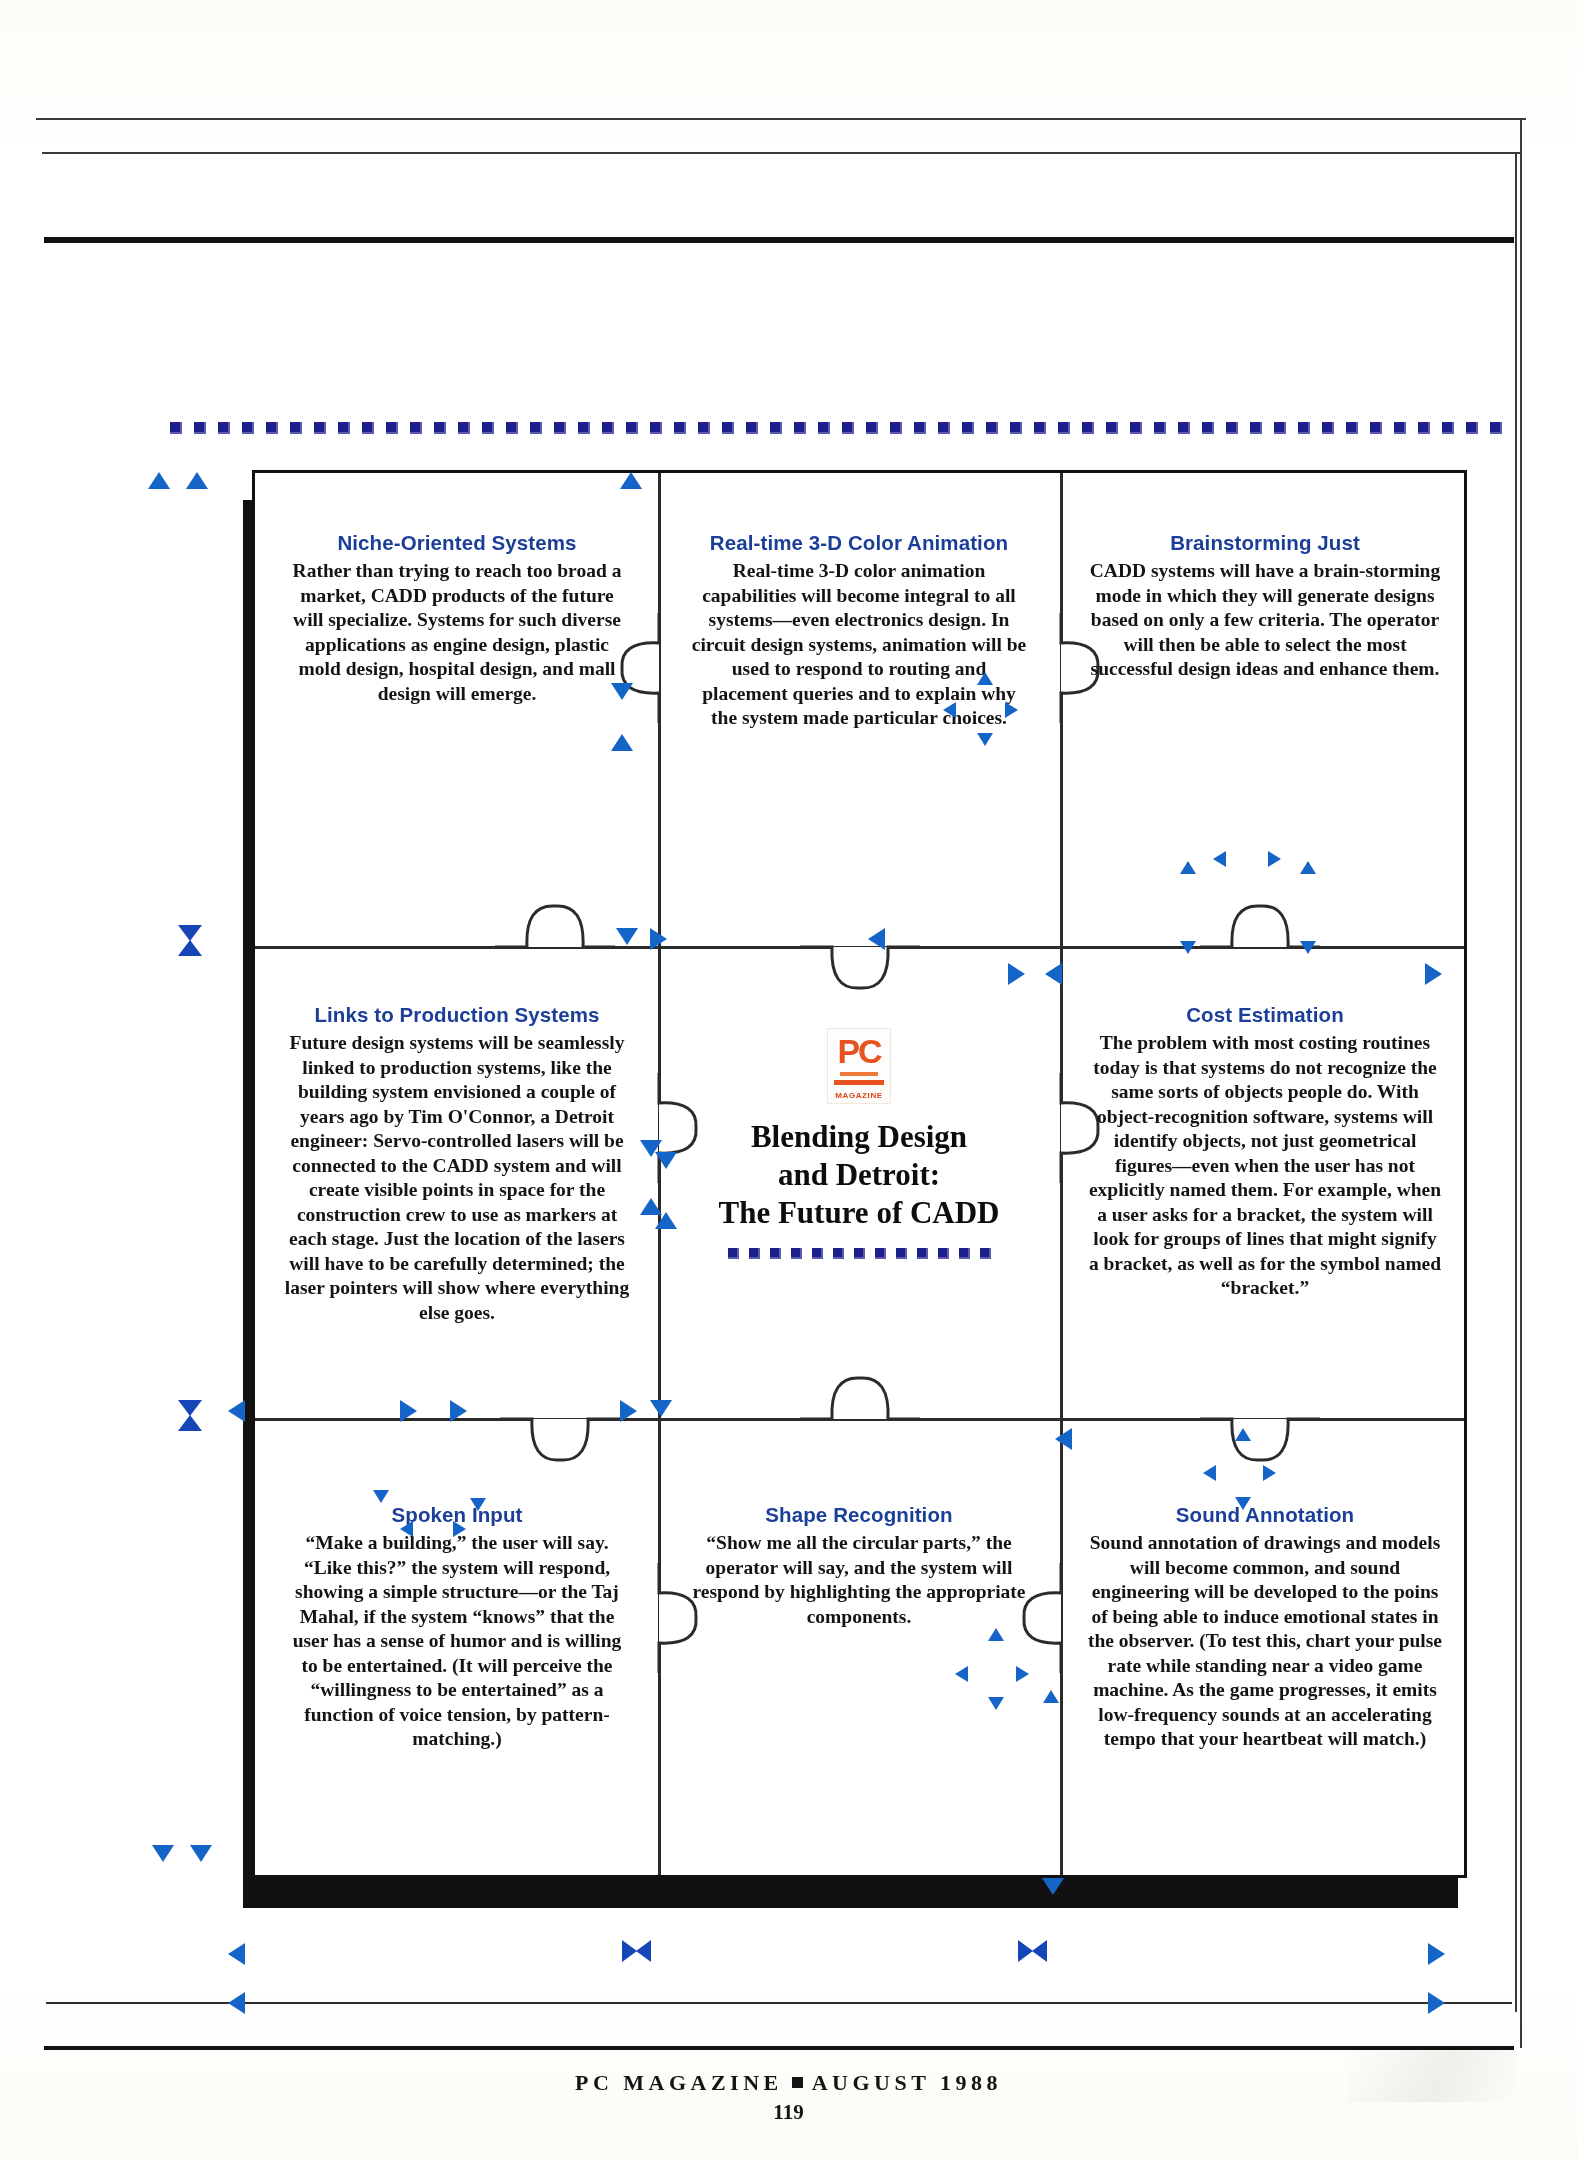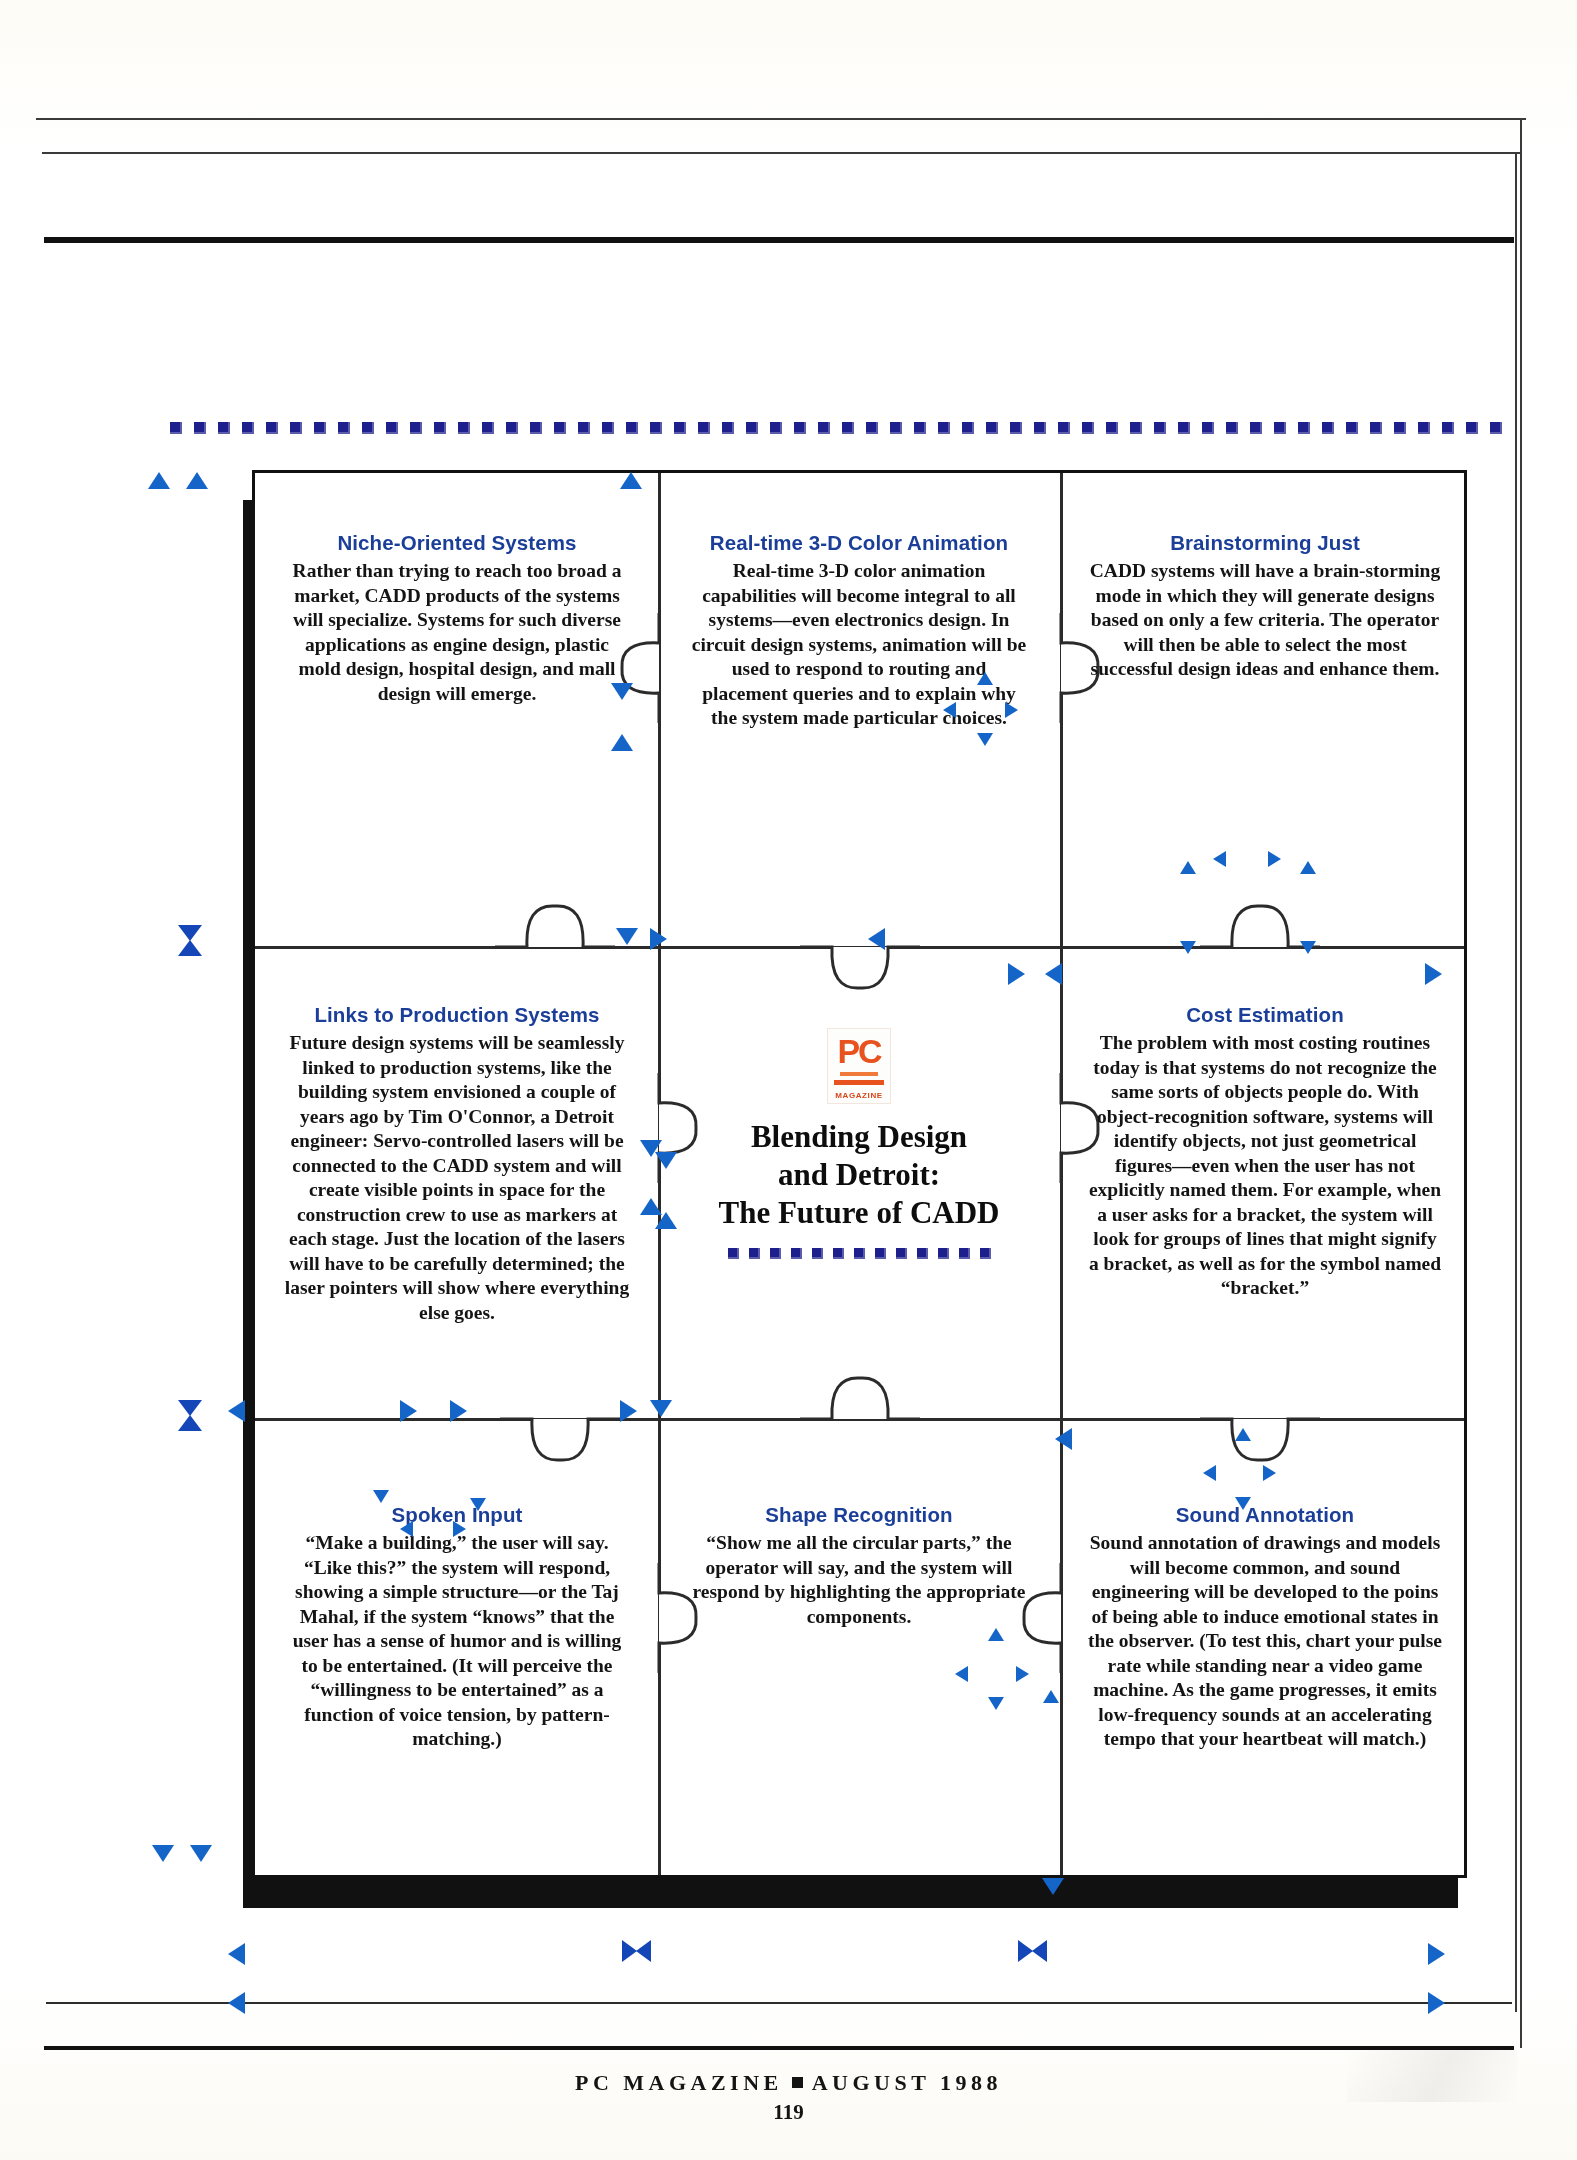--- a/index.html
+++ b/index.html
@@ -301,21 +301,21 @@
   </svg>
   <svg class="knob" style="left:545px; top:890px;" width="120" height="100" viewBox="0 0 120 100">
     <path d="M0 56 L32 56 Q30 13 60 15 Q90 13 88 56 L120 56" fill="#fff" stroke="#2b2b2b" stroke-width="3"></path>
   </svg>
   <svg class="knob" style="left:945px; top:890px;" width="120" height="100" viewBox="0 0 120 100">
     <path d="M0 56 L32 56 Q30 99 60 97 Q90 99 88 56 L120 56" fill="#fff" stroke="#2b2b2b" stroke-width="3"></path>
   </svg>
 
   <div class="cell c-niche">
     <h3>Niche-Oriented Systems</h3>
-    <p>Rather than trying to reach too broad a market, CADD products of the systems will specialize. Systems for such diverse applications as engine design, plastic mold design, hospital design, and mall design will emerge.</p>
+    <p>Rather than trying to reach too broad a market, CADD products of the future will specialize. Systems for such diverse applications as engine design, plastic mold design, hospital design, and mall design will emerge.</p>
   </div>
 
   <div class="cell c-rt3d">
     <h3>Real-time 3-D Color Animation</h3>
     <p>Real-time 3-D color animation capabilities will become integral to all systems—even electronics design. In circuit design systems, animation will be used to respond to routing and placement queries and to explain why the system made particular choices.</p>
   </div>
 
   <div class="cell c-brain">
     <h3>Brainstorming Just</h3>
     <p>CADD systems will have a brain-storming mode in which they will generate designs based on only a few criteria. The operator will then be able to select the most successful design ideas and enhance them.</p>

